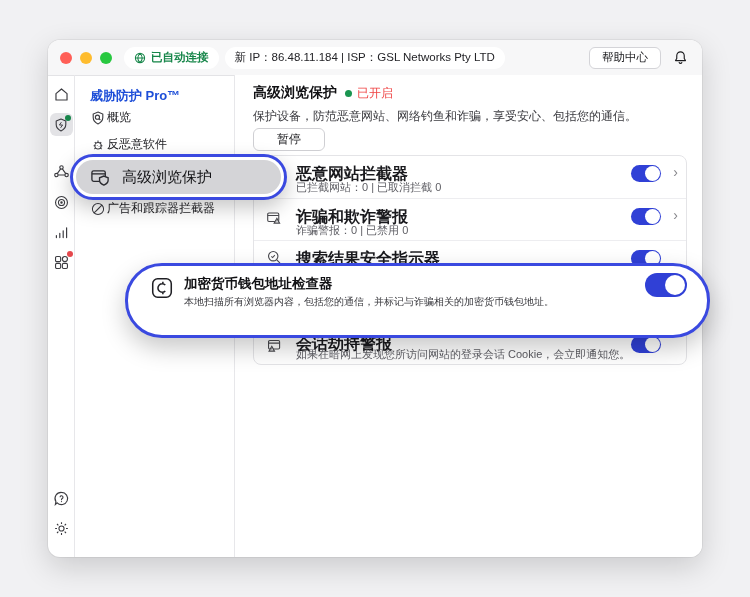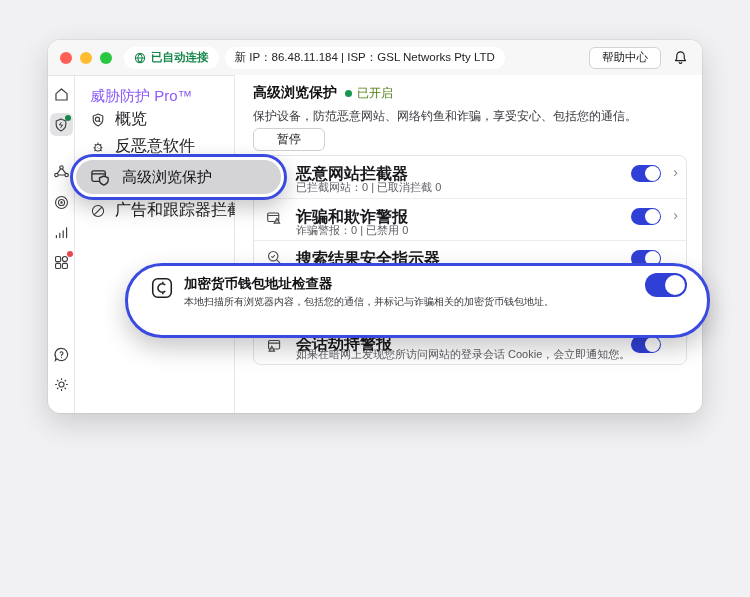--- a/index.html
+++ b/index.html
@@ -4,21 +4,21 @@
 <style>
   html,body{margin:0;padding:0;}
   body{
     width:750px;height:597px;position:relative;overflow:hidden;
     background:#f1f1f3;
     font-family:"Liberation Sans","DejaVu Sans",sans-serif;
     color:#1c1c1f;
     -webkit-font-smoothing:antialiased;
   }
   .window{
-    position:absolute;left:48px;top:40px;width:654px;height:373px;
+    position:absolute;left:48px;top:40px;width:654px;height:517px;
     background:#ffffff;border-radius:12px;
     box-shadow:0 10px 30px rgba(0,0,0,.16), 0 0 0 1px rgba(0,0,0,.05);
   }
   
   .titlebar{
     position:absolute;left:0;top:0;right:0;height:35px;
     background:#f7f7f8;border-bottom:1px solid #e3e3e6;
     border-radius:12px 12px 0 0;
     display:flex;align-items:center;
   }
@@ -51,31 +51,31 @@
     width:23px;height:23px;display:flex;align-items:center;justify-content:center;
     color:#3c3c41;position:relative;margin-bottom:7px;flex:none;
   }
   .rail-icon.active{background:#e3e3e6;border-radius:6px;}
   .rail-gap{height:18px;flex:none;}
   .rail-bottom{margin-top:auto;display:flex;flex-direction:column;align-items:center;padding-bottom:10px;}
   .green-dot{position:absolute;right:2px;top:2px;width:6px;height:6px;border-radius:50%;background:#17864a;}
   .red-dot{position:absolute;right:0px;top:0px;width:6px;height:6px;border-radius:50%;background:#e5484d;}
   
   .sidebar{width:160px;border-right:1px solid #e7e7ea;position:relative;box-sizing:border-box;flex:none;}
-  .sidebar-title{position:absolute;left:15px;top:12px;font-size:15px;font-weight:normal;color:#8b5cf6;}
+  .sidebar-title{position:absolute;left:15px;top:12px;font-size:13px;font-weight:bold;color:#1d4ed8;}
   .side-item{
-    position:absolute;left:15px;display:flex;align-items:center;gap:9px;
-    font-size:16px;color:#232327;white-space:nowrap;
+    position:absolute;left:15px;display:flex;align-items:center;gap:1px;
+    font-size:12px;color:#232327;white-space:nowrap;
   }
   .side-item .sicon{display:flex;color:#3c3c41;}
   
   .main{flex:1;position:relative;background:#fff;}
   .main-title-row{position:absolute;left:18px;top:9px;display:flex;align-items:center;gap:8px;}
   .main-title{font-size:14px;font-weight:bold;color:#111114;}
-  .status{display:flex;align-items:center;gap:5px;font-size:12px;color:#4d7c0f;}
+  .status{display:flex;align-items:center;gap:5px;font-size:12px;color:#ef4444;}
   .status .dot{width:7px;height:7px;border-radius:50%;background:#1a9550;}
   .main-desc{position:absolute;left:18px;top:33px;font-size:12px;color:#3a3a3f;}
   .pause-btn{
     position:absolute;left:18px;top:53px;width:72px;height:23px;
     background:#fff;border:1px solid #cfcfd3;border-radius:6px;
     font-size:12px;color:#1c1c1f;display:flex;align-items:center;justify-content:center;
   }
   .card{
     position:absolute;left:18px;top:80px;width:432px;
     border:1px solid #e4e4e7;border-radius:8px;background:#fff;overflow:hidden;

